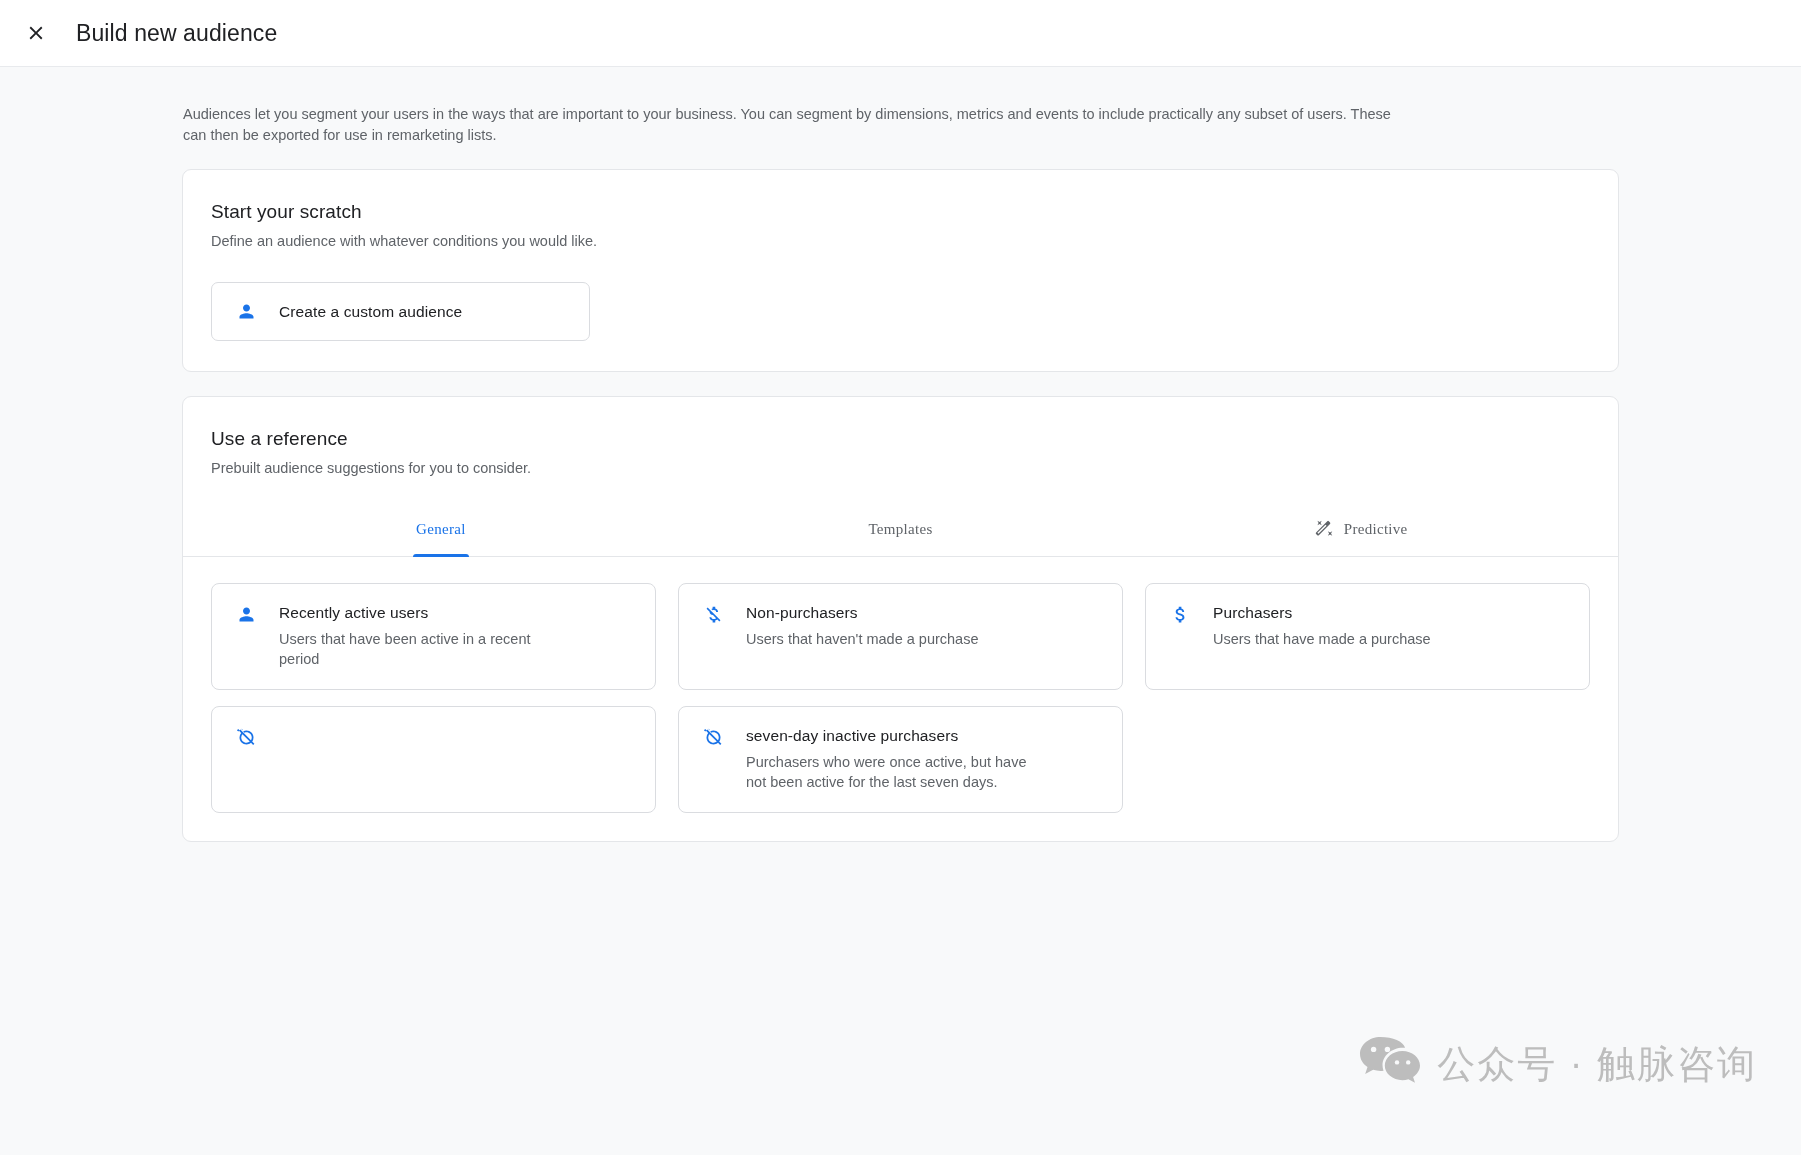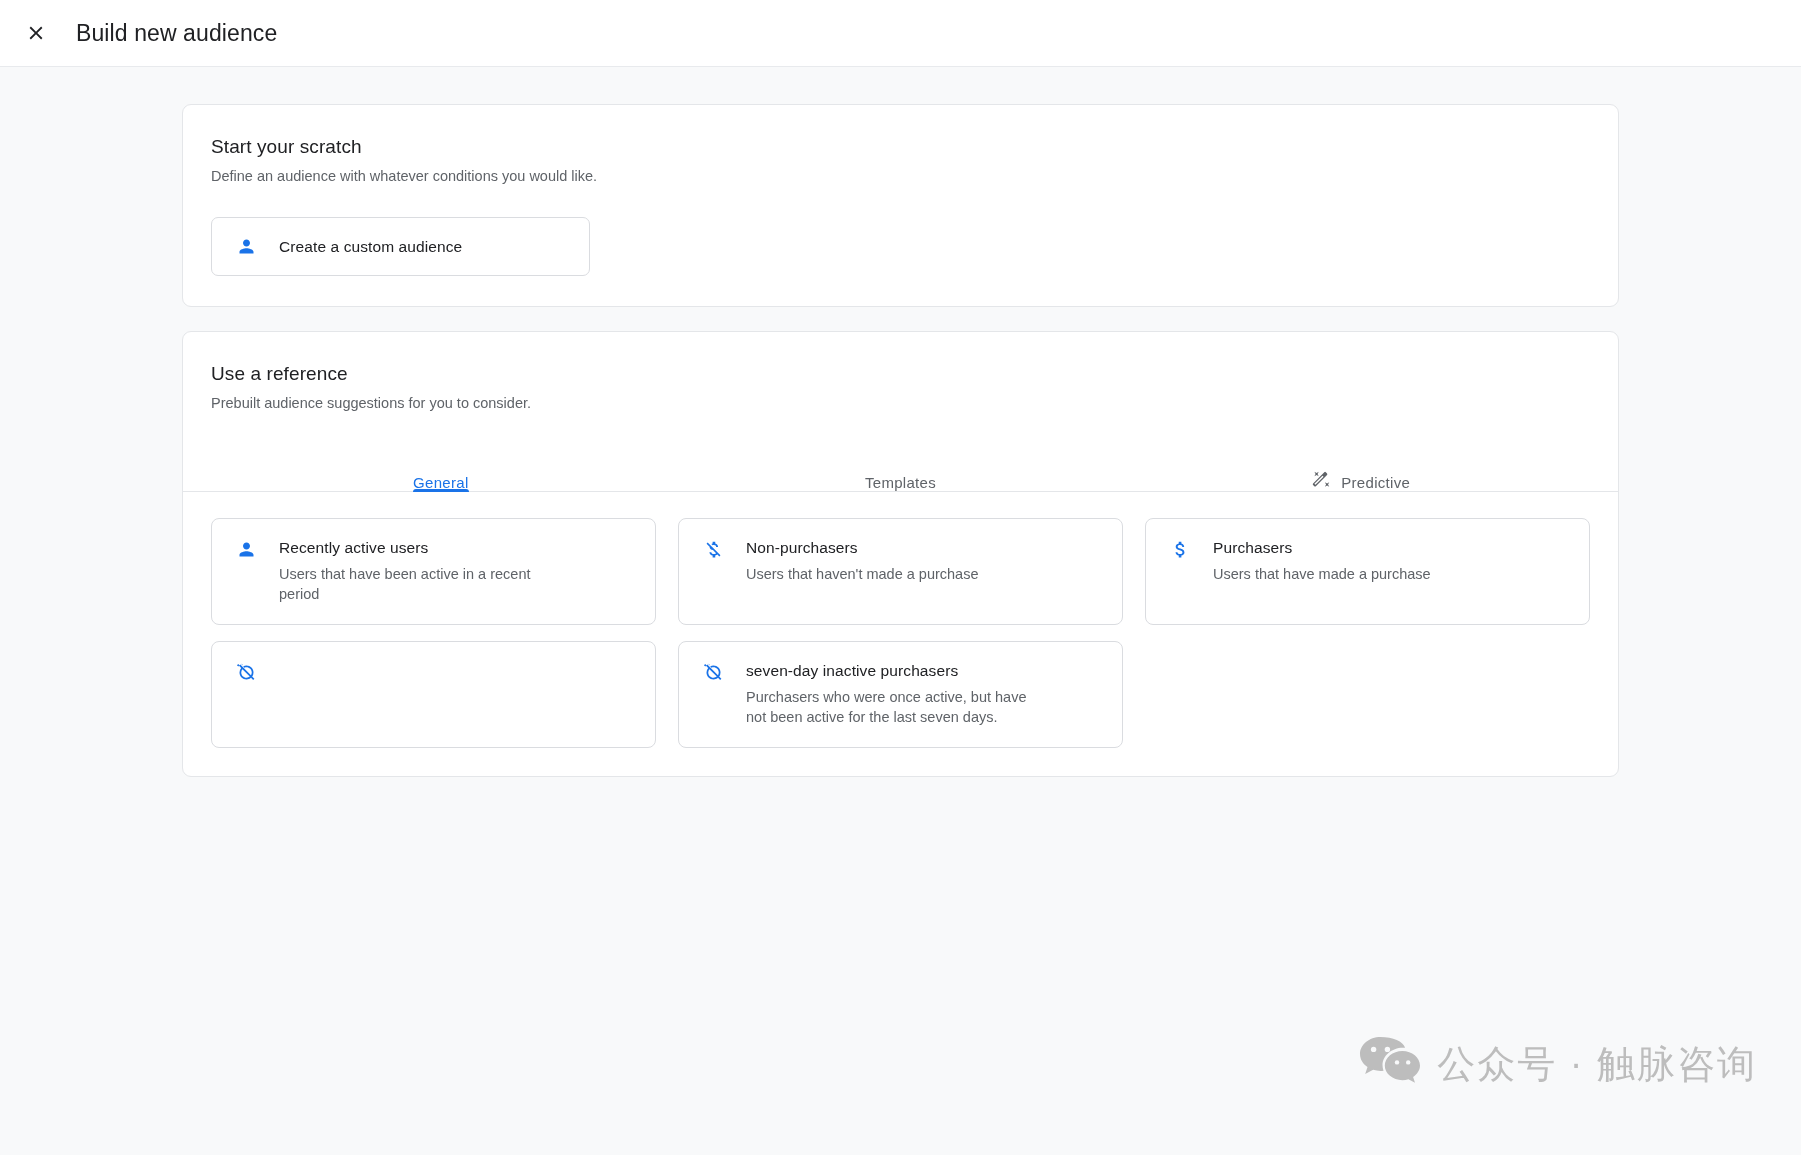--- a/index.html
+++ b/index.html
@@ -131,31 +131,31 @@
     margin-top: 24px;
     margin-left: -28px;
     margin-right: -28px;
     padding-left: 28px;
     padding-right: 28px;
   }
   .tab {
     flex: 1 1 0;
     height: 54px;
     display: flex;
-    align-items: flex-end;
+    align-items: center;
     justify-content: center;
     gap: 10px;
     font-size: 15px;
     color: #5f6368;
     letter-spacing: 0.3px;
     cursor: pointer;
     position: relative;
     background: transparent;
     border: none;
-    font-family: Liberation Sans, sans-serif;
+    font-family: Liberation Serif, serif;
   }
   .tab.active { color: #1a73e8; font-weight: 500; }
   .tab.active::after {
     content: "";
     position: absolute;
     left: 50%;
     transform: translateX(-50%);
     bottom: -1px;
     width: 56px;
     height: 3px;
@@ -230,20 +230,21 @@
         <path d="M19 6.41L17.59 5 12 10.59 6.41 5 5 6.41 10.59 12 5 17.59 6.41 19 12 13.41 17.59 19 19 17.59 13.41 12z" fill="#202124"></path>
       </svg>
     </span>
   </button>
   <div class="topbar-title">Build new audience</div>
 </div>
 
 <div class="page">
   <div class="content">
 
+    <p class="intro">Audiences let you segment your users in the ways that are important to your business. You can segment by dimensions, metrics and events to include practically any subset of users. These can then be exported for use in remarketing lists.</p>
 
     <section class="panel panel-scratch">
       <div class="panel-inner">
         <h2 class="panel-title">Start your scratch</h2>
         <p class="panel-sub">Define an audience with whatever conditions you would like.</p>
 
         <button class="scratch-button">
           <span class="icon">
             <svg width="21" height="21" viewBox="0 0 24 24" aria-hidden="true">
               <path d="M12 12c2.21 0 4-1.79 4-4s-1.79-4-4-4-4 1.79-4 4 1.79 4 4 4zm0 2c-2.67 0-8 1.34-8 4v2h16v-2c0-2.66-5.33-4-8-4z" fill="#1a73e8"></path>

